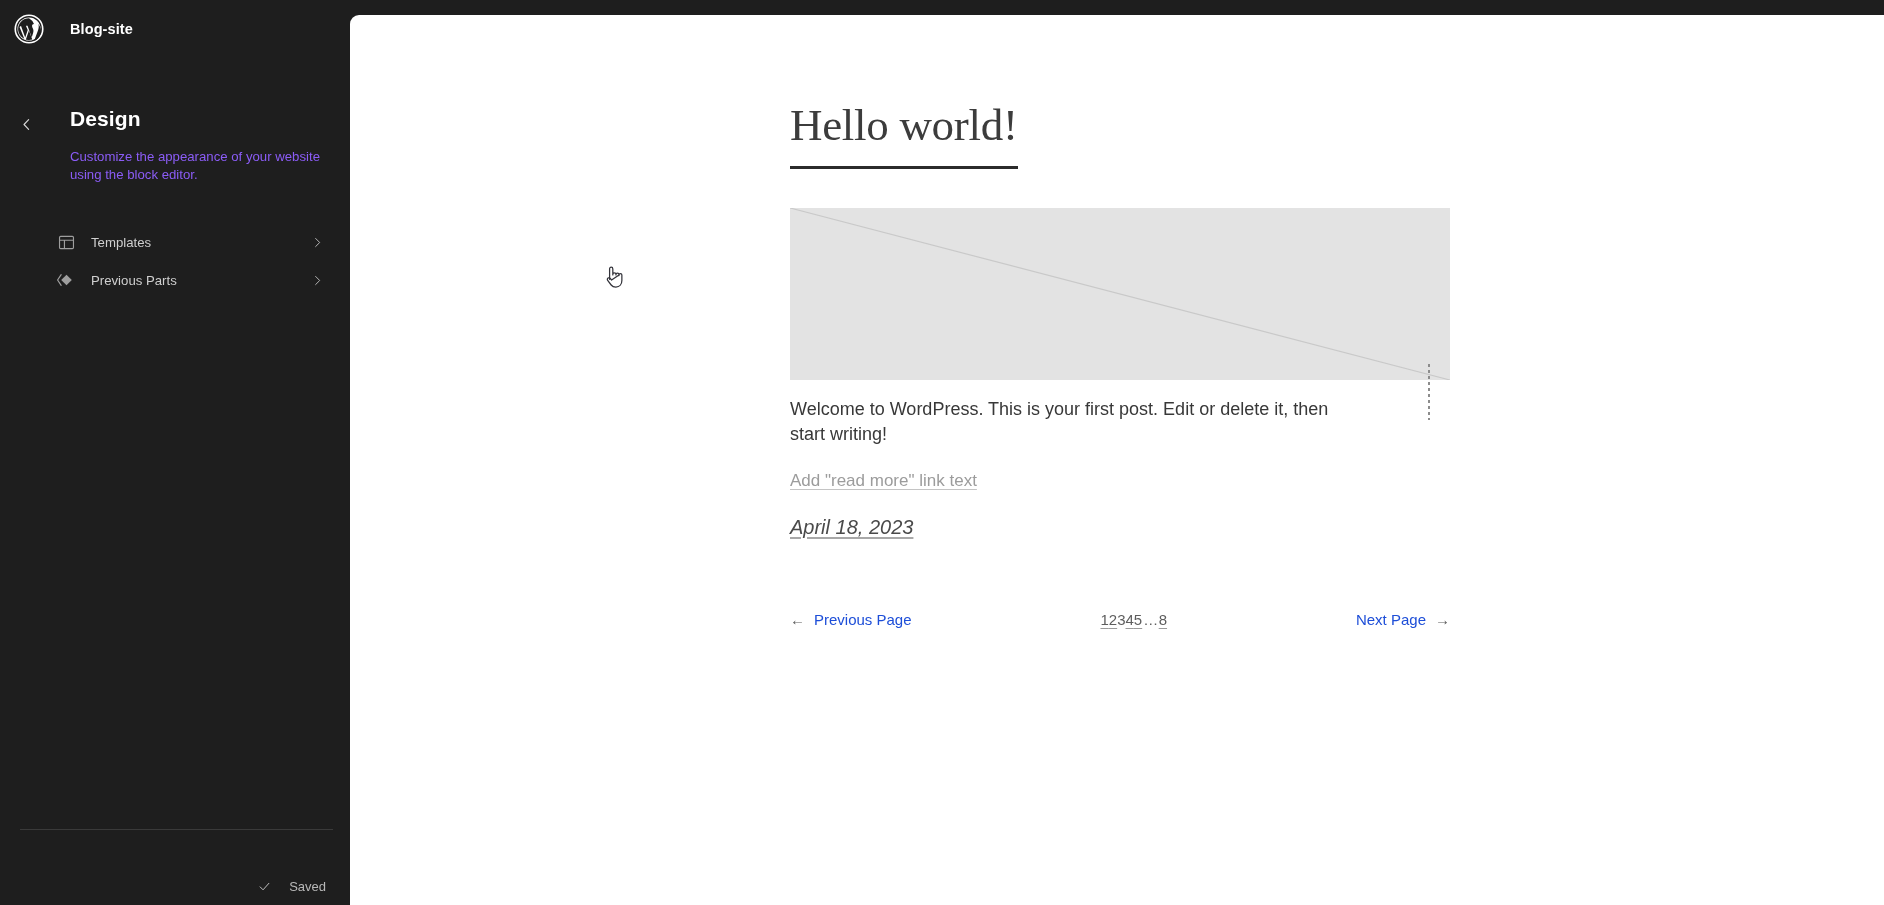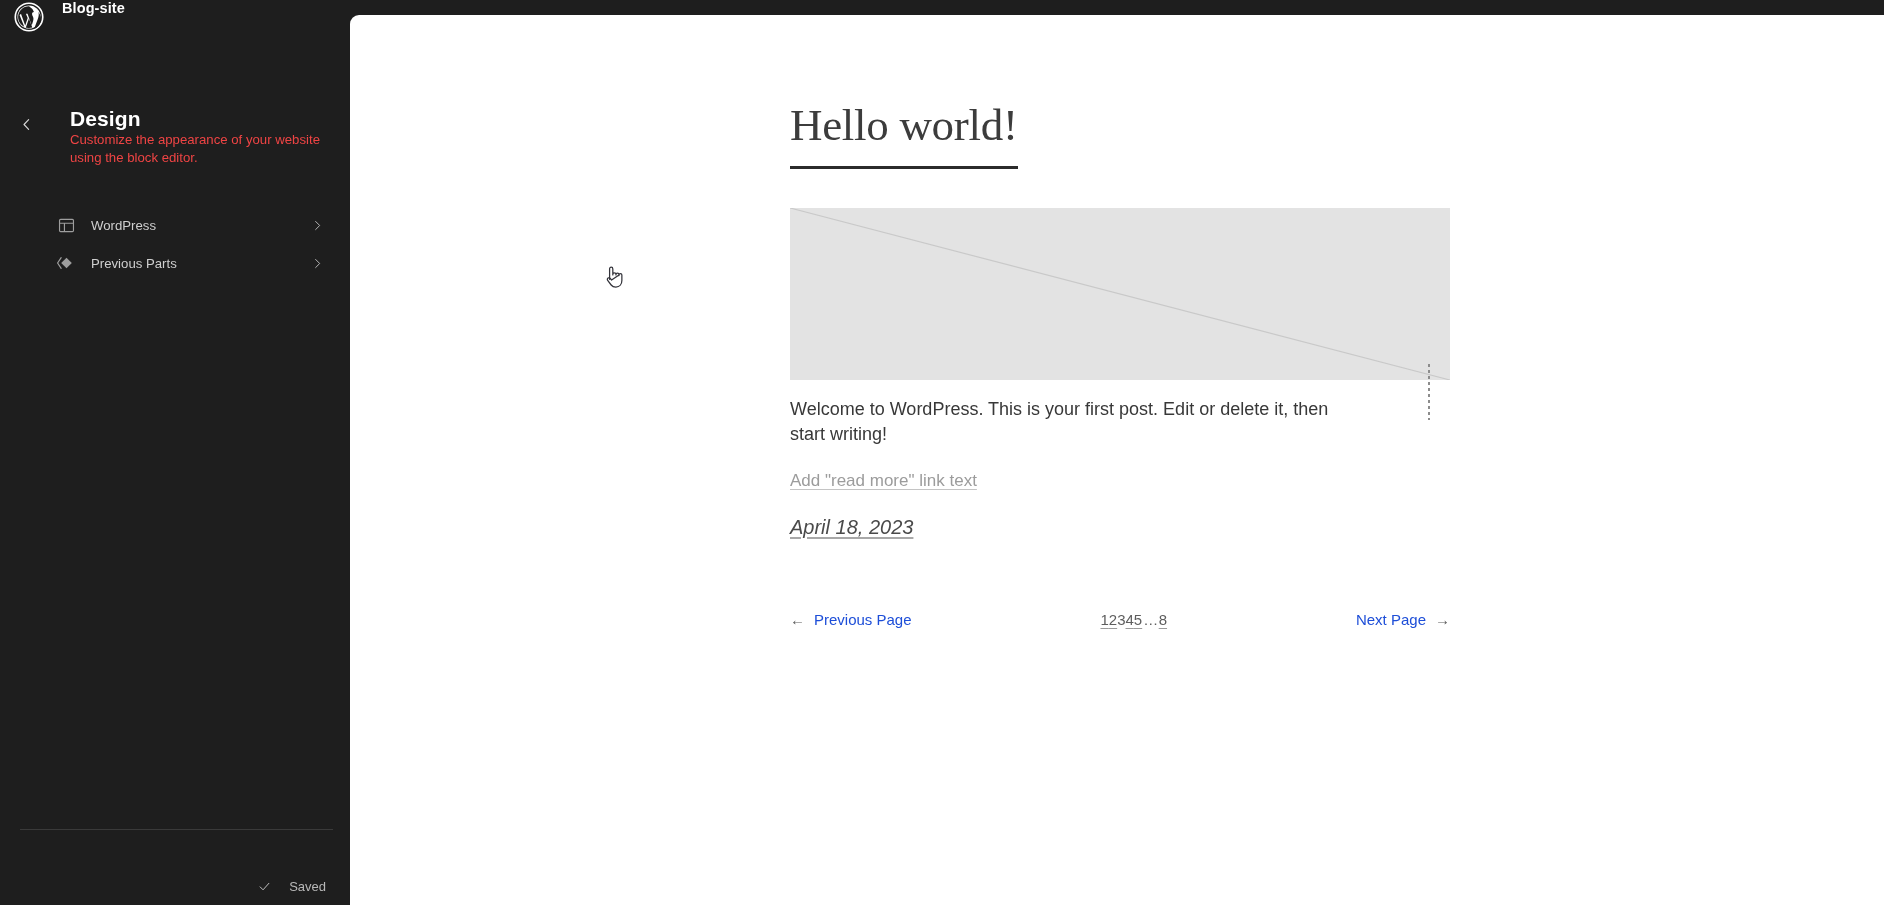--- a/index.html
+++ b/index.html
@@ -26,23 +26,24 @@
     position: absolute;
     left: 0; top: 0;
     width: 350px;
     height: 905px;
     background: #1e1e1e;
     color: #e0e0e0;
   }
 
   .site-header {
     display: flex;
+    align-items: center;
     height: 58px;
     padding-left: 12px;
-    gap: 16px;
+    gap: 24px;
   }
 
   .wp-logo {
     width: 34px; height: 34px;
     display: flex; align-items: center; justify-content: center;
     flex: 0 0 auto;
     cursor: pointer;
   }
   .wp-logo svg { display: block; }
 
@@ -75,23 +76,24 @@
 
   .design-title {
     font-size: 21px;
     font-weight: 700;
     color: #ffffff;
     line-height: 1.2;
     letter-spacing: .1px;
   }
 
   .design-desc {
+    margin-top: 17px;
     font-size: 13.2px;
     line-height: 1.32;
-    color: #ef4444;
+    color: #8b5cf6;
     max-width: 252px;
   }
 
   .nav-list {
     margin-top: 40px;
     padding: 0 22px 0 56px;
     list-style: none;
   }
 
   .nav-item {
@@ -342,21 +344,21 @@
 
     <ul class="nav-list">
 
       <li class="nav-item">
         <span class="nav-icon">
           <svg width="19" height="19" viewBox="0 0 24 24" fill="none" aria-hidden="true">
             <rect x="3.2" y="4.2" width="17.6" height="15.6" rx="1.4" stroke="currentColor" stroke-width="1.45"></rect>
             <path d="M3.2 9.2h17.6M9.4 9.2v10.6" stroke="currentColor" stroke-width="1.45"></path>
           </svg>
         </span>
-        <span class="nav-label">WordPress</span>
+        <span class="nav-label">Templates</span>
         <span class="nav-chevron">
           <svg width="15" height="15" viewBox="0 0 24 24" fill="none" aria-hidden="true">
             <path d="M9 5.5 15.5 12 9 18.5" stroke="currentColor" stroke-width="1.6" stroke-linecap="round" stroke-linejoin="round"></path>
           </svg>
         </span>
       </li>
 
       <li class="nav-item">
         <span class="nav-icon">
           <svg width="20" height="20" viewBox="0 0 24 24" fill="none" aria-hidden="true">

